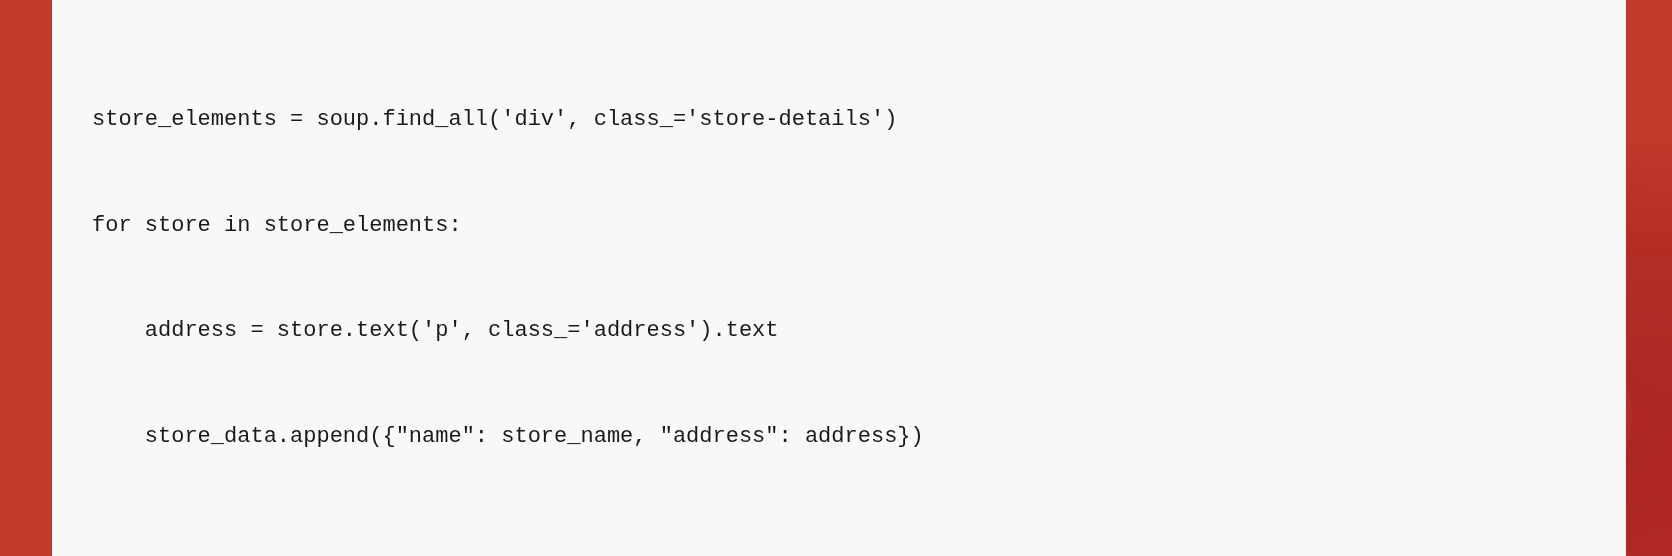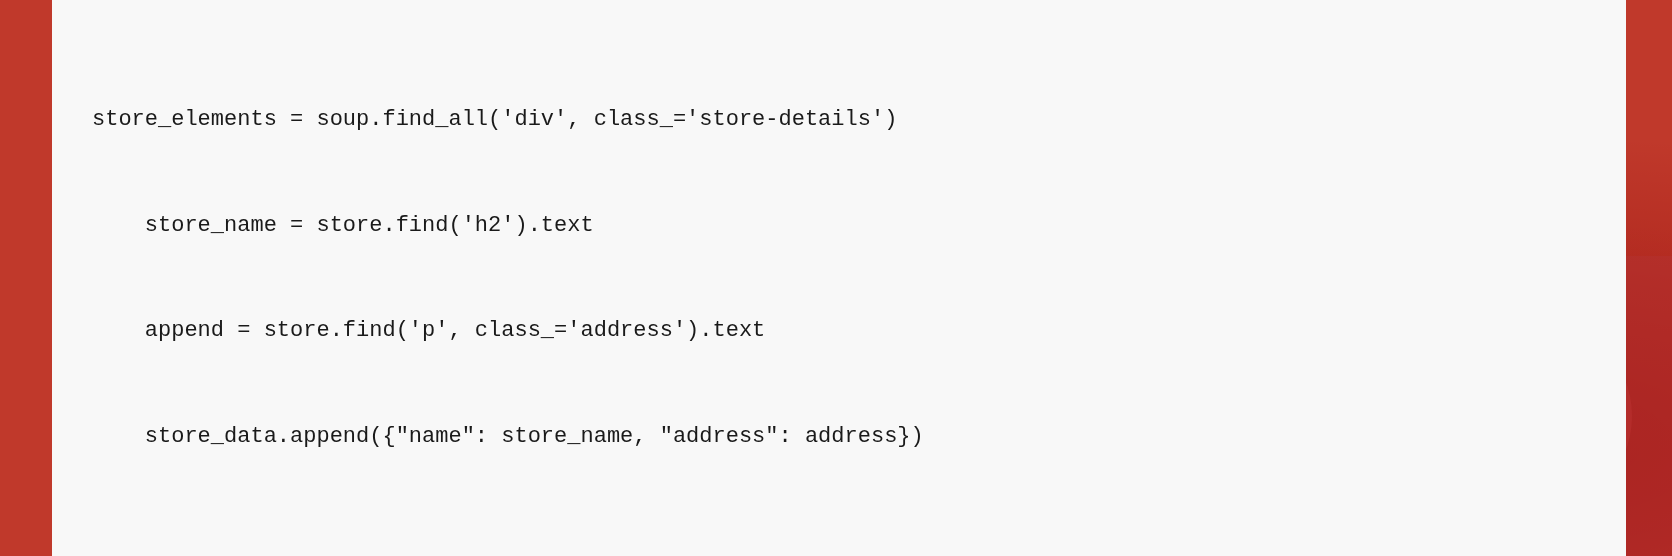--- a/index.html
+++ b/index.html
@@ -71,20 +71,20 @@
   </style>
 </head>
 <body>
 
 <div class="code-container">
   <div class="code-block">
     
     
     
     <span class="code-line">store_elements = soup.find_all('div', class_='store-details')</span>
-    <span class="code-line">    store_name = store.find('h2').text</span>
-    <span class="code-line">    append = store.find('p', class_='address').text</span>
+    <span class="code-line">for store in store_elements:</span>
+    <span class="code-line">    address = store.text('p', class_='address').text</span>
     <span class="code-line">    store_data.append({"name": store_name, "address": address})</span>
     
     
     
   </div>
 </div>
 
 </body></html>

